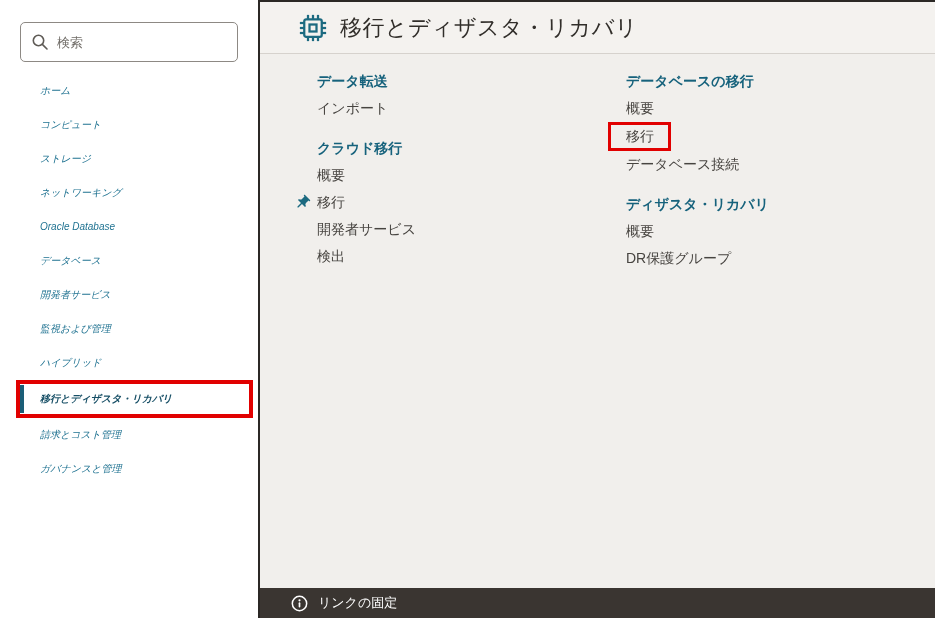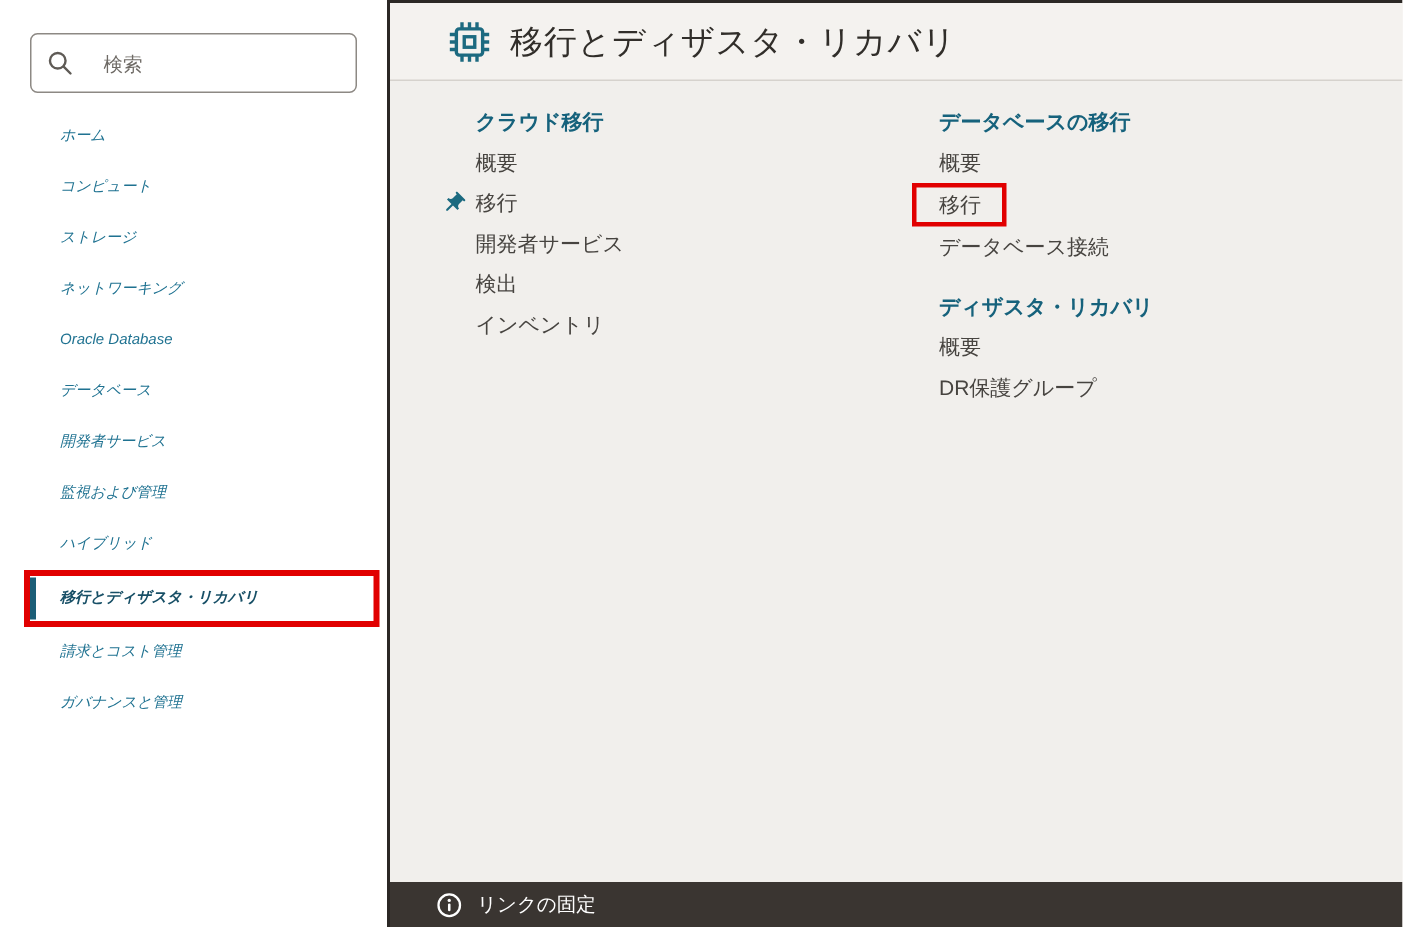--- a/index.html
+++ b/index.html
@@ -12,21 +12,21 @@
 
   
   .edge-strip-dark  { position:absolute; left:0; top:75px;  width:7px; height:480px; background:#57534f; }
   .edge-strip-light { position:absolute; left:0; top:555px; width:7px; height:63px;  background:#ccc8c4; }
 
   
   .sidebar { position:absolute; left:0; top:0; width:258px; height:618px; background:#ffffff; }
   .search-box {
     position:absolute; left:20px; top:22px; width:218px; height:40px;
     border:1px solid #8d8984; border-radius:5px; background:#fff;
-    display:flex; align-items:center; padding:0 10px; gap:20px;
+    display:flex; align-items:center; padding:0 10px; gap:8px;
   }
   .search-box svg { flex:0 0 auto; }
   .search-input {
     border:none; outline:none; width:100%; font-size:13px;
     font-family:"Liberation Sans","DejaVu Sans",sans-serif; color:#474440; background:transparent;
   }
   .search-input::placeholder { color:#6f6b66; opacity:1; }
 
   .nav-list { position:absolute; left:0; top:74px; width:258px; }
   .nav-item {
@@ -129,28 +129,31 @@
           <line x1="19" y1="12" x2="22.5" y2="12"></line>
           <line x1="19" y1="16" x2="22.5" y2="16"></line>
       </g>
     </svg>
     <div class="main-title">移行とディザスタ・リカバリ</div>
   </div>
 
   <div class="content">
     <div class="col">
         <div class="section">
+          <div class="section-title">データ転送</div>
+          <div class="menu-item"><span>インポート</span></div>
+        </div>
+        <div class="section">
           <div class="section-title">クラウド移行</div>
           <div class="menu-item"><span>概要</span></div>
           <div class="menu-item"><svg class="pin" viewBox="0 0 24 24">
               <path fill="#1c6a80" transform="rotate(45 12 12)" d="M16 9V4h1c.55 0 1-.45 1-1s-.45-1-1-1H7c-.55 0-1 .45-1 1s.45 1 1 1h1v5c0 1.66-1.34 3-3 3v2h5.97v7l1 1 1-1v-7H19v-2c-1.66 0-3-1.34-3-3z"></path>
             </svg><span>移行</span></div>
           <div class="menu-item"><span>開発者サービス</span></div>
           <div class="menu-item"><span>検出</span></div>
-          <div class="menu-item"><span>インベントリ</span></div>
         </div>
       </div>
     <div class="col">
         <div class="section">
           <div class="section-title">データベースの移行</div>
           <div class="menu-item"><span>概要</span></div>
           <div class="menu-item"><span class="red-box">移行</span></div>
           <div class="menu-item"><span>データベース接続</span></div>
         </div>
         <div class="section">

